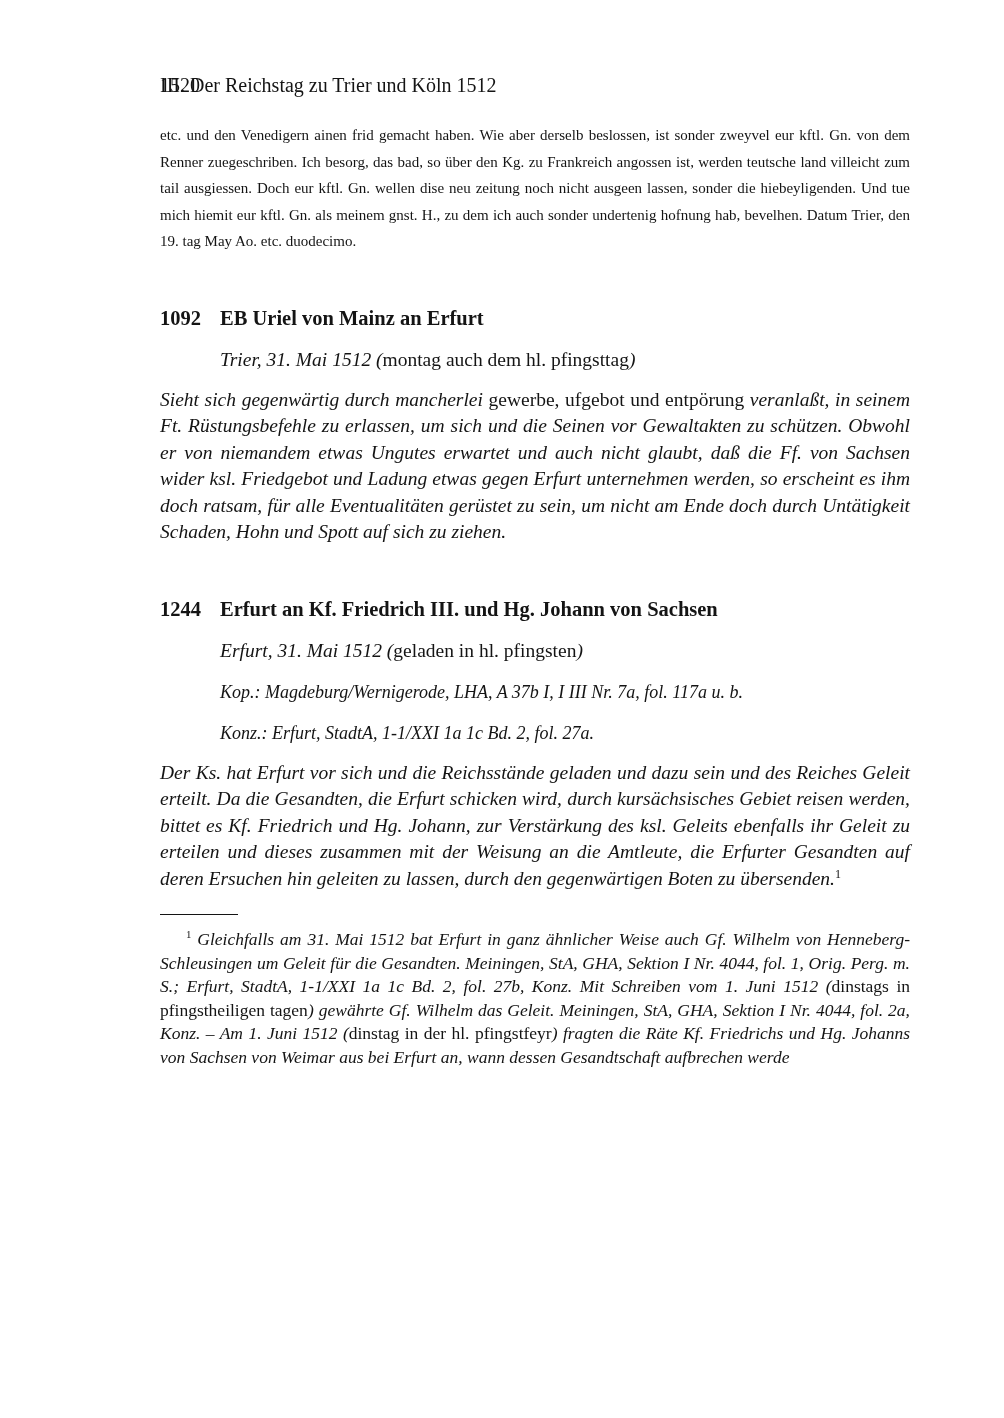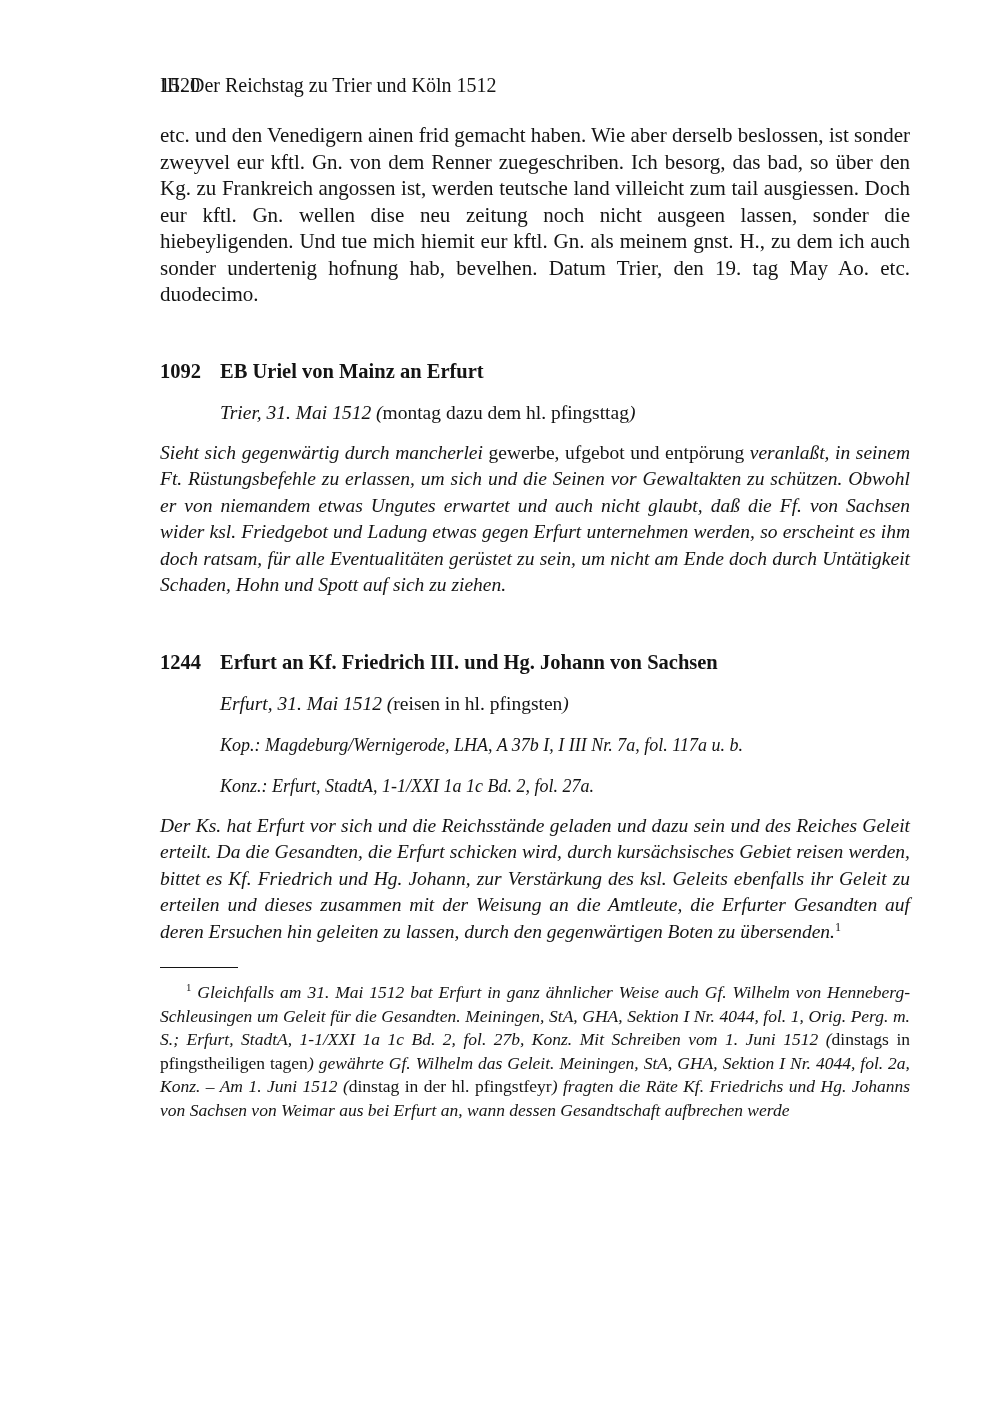--- a/index.html
+++ b/index.html
@@ -28,21 +28,21 @@
     position: absolute;
     left: 0;
     top: 0;
     text-align: right;
   }
   .running-head {
     display: block;
   }
   .body-text {
     margin: 0;
-    font-size: 21px;
+    font-size: 15px;
     line-height: 26.5px;
     text-align: justify;
   }
   .entry-heading {
     margin: 50px 0 0 0;
     font-size: 20.5px;
     font-weight: bold;
     line-height: 27px;
   }
   .entry-heading .entry-num {
@@ -100,27 +100,27 @@
 
   <header class="running-header">
     <span class="page-num">1520</span>
     <span class="running-head">III. Der Reichstag zu Trier und Köln 1512</span>
   </header>
 
   <p class="body-text">etc. und den Venedigern ainen frid gemacht haben. Wie aber derselb beslossen, ist sonder zweyvel eur kftl. Gn. von dem Renner zuegeschriben. Ich besorg, das bad, so über den Kg. zu Frankreich angossen ist, werden teutsche land villeicht zum tail ausgiessen. Doch eur kftl. Gn. wellen dise neu zeitung noch nicht ausgeen lassen, sonder die hiebeyligenden. Und tue mich hiemit eur kftl. Gn. als meinem gnst. H., zu dem ich auch sonder undertenig hofnung hab, bevelhen. Datum Trier, den 19. tag May Ao. etc. duodecimo.</p>
 
   <section>
     <h2 class="entry-heading"><span class="entry-num">1092</span><span>EB Uriel von Mainz an Erfurt</span></h2>
-    <p class="dateline"><span class="it">Trier, 31. Mai 1512 (</span><span class="rm">montag dazu dem hl. pfingsttag</span><span class="it">)</span></p>
+    <p class="dateline"><span class="it">Trier, 31. Mai 1512 (</span><span class="rm">montag auch dem hl. pfingsttag</span><span class="it">)</span></p>
     <p class="summary"><span class="it">Sieht sich gegenwärtig durch mancherlei </span><span class="rm">gewerbe, ufgebot und entpörung </span><span class="it">veranlaßt, in seinem Ft. Rüstungsbefehle zu erlassen, um sich und die Seinen vor Gewaltakten zu schützen. Obwohl er von niemandem etwas Ungutes erwartet und auch nicht glaubt, daß die Ff. von Sachsen wider ksl. Friedgebot und Ladung etwas gegen Erfurt unternehmen werden, so erscheint es ihm doch ratsam, für alle Eventualitäten gerüstet zu sein, um nicht am Ende doch durch Untätigkeit Schaden, Hohn und Spott auf sich zu ziehen.</span></p>
   </section>
 
   <section>
     <h2 class="entry-heading"><span class="entry-num">1244</span><span>Erfurt an Kf. Friedrich III. und Hg. Johann von Sachsen</span></h2>
-    <p class="dateline"><span class="it">Erfurt, 31. Mai 1512 (</span><span class="rm">reisen in hl. pfingsten</span><span class="it">)</span></p>
+    <p class="dateline"><span class="it">Erfurt, 31. Mai 1512 (</span><span class="rm">geladen in hl. pfingsten</span><span class="it">)</span></p>
     <p class="source-line">Kop.: Magdeburg/Wernigerode, LHA, A 37b I, I III Nr. 7a, fol. 117a u. b.</p>
     <p class="source-line">Konz.: Erfurt, StadtA, 1-1/XXI 1a 1c Bd. 2, fol. 27a.</p>
     <p class="summary"><span class="it">Der Ks. hat Erfurt vor sich und die Reichsstände geladen und dazu sein und des Reiches Geleit erteilt. Da die Gesandten, die Erfurt schicken wird, durch kursächsisches Gebiet reisen werden, bittet es Kf. Friedrich und Hg. Johann, zur Verstärkung des ksl. Geleits ebenfalls ihr Geleit zu erteilen und dieses zusammen mit der Weisung an die Amtleute, die Erfurter Gesandten auf deren Ersuchen hin geleiten zu lassen, durch den gegenwärtigen Boten zu übersenden.</span><sup class="rm">1</sup></p>
   </section>
 
   <footer>
     <div class="footnote-rule"></div>
     <p class="footnote"><sup class="rm">1</sup><span class="it"> Gleichfalls am 31. Mai 1512 bat Erfurt in ganz ähnlicher Weise auch Gf. Wilhelm von Henneberg-Schleusingen um Geleit für die Gesandten. Meiningen, StA, GHA, Sektion I Nr. 4044, fol. 1, Orig. Perg. m. S.; Erfurt, StadtA, 1-1/XXI 1a 1c Bd. 2, fol. 27b, Konz. Mit Schreiben vom 1. Juni 1512 (</span><span class="rm">dinstags in pfingstheiligen tagen</span><span class="it">) gewährte Gf. Wilhelm das Geleit. Meiningen, StA, GHA, Sektion I Nr. 4044, fol. 2a, Konz. – Am 1. Juni 1512 (</span><span class="rm">dinstag in der hl. pfingstfeyr</span><span class="it">) fragten die Räte Kf. Friedrichs und Hg. Johanns von Sachsen von Weimar aus bei Erfurt an, wann dessen Gesandtschaft aufbrechen werde</span></p>
   </footer>
 

